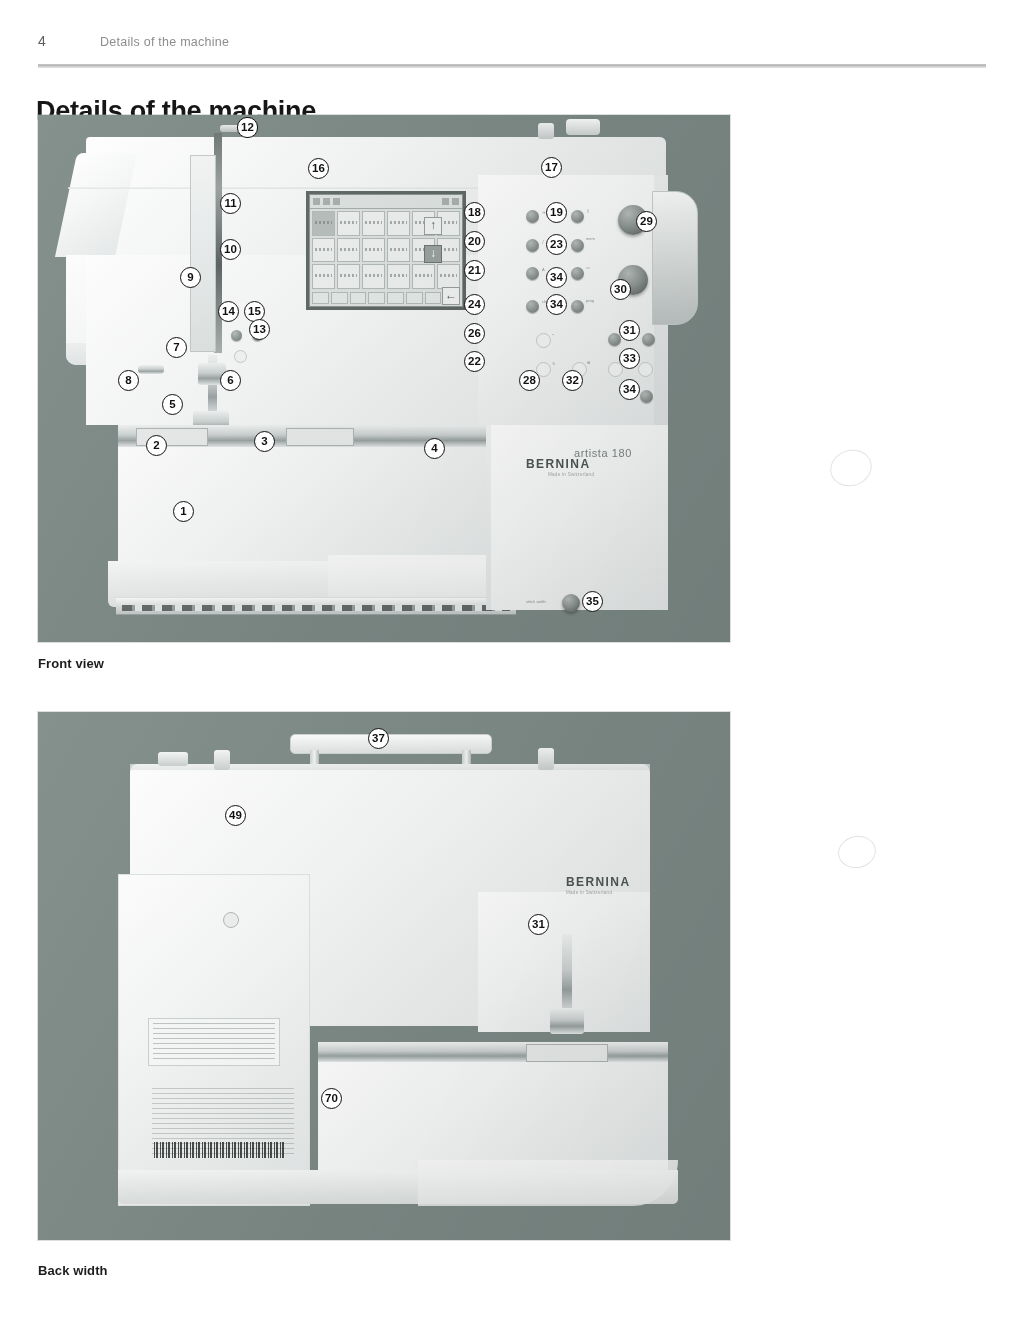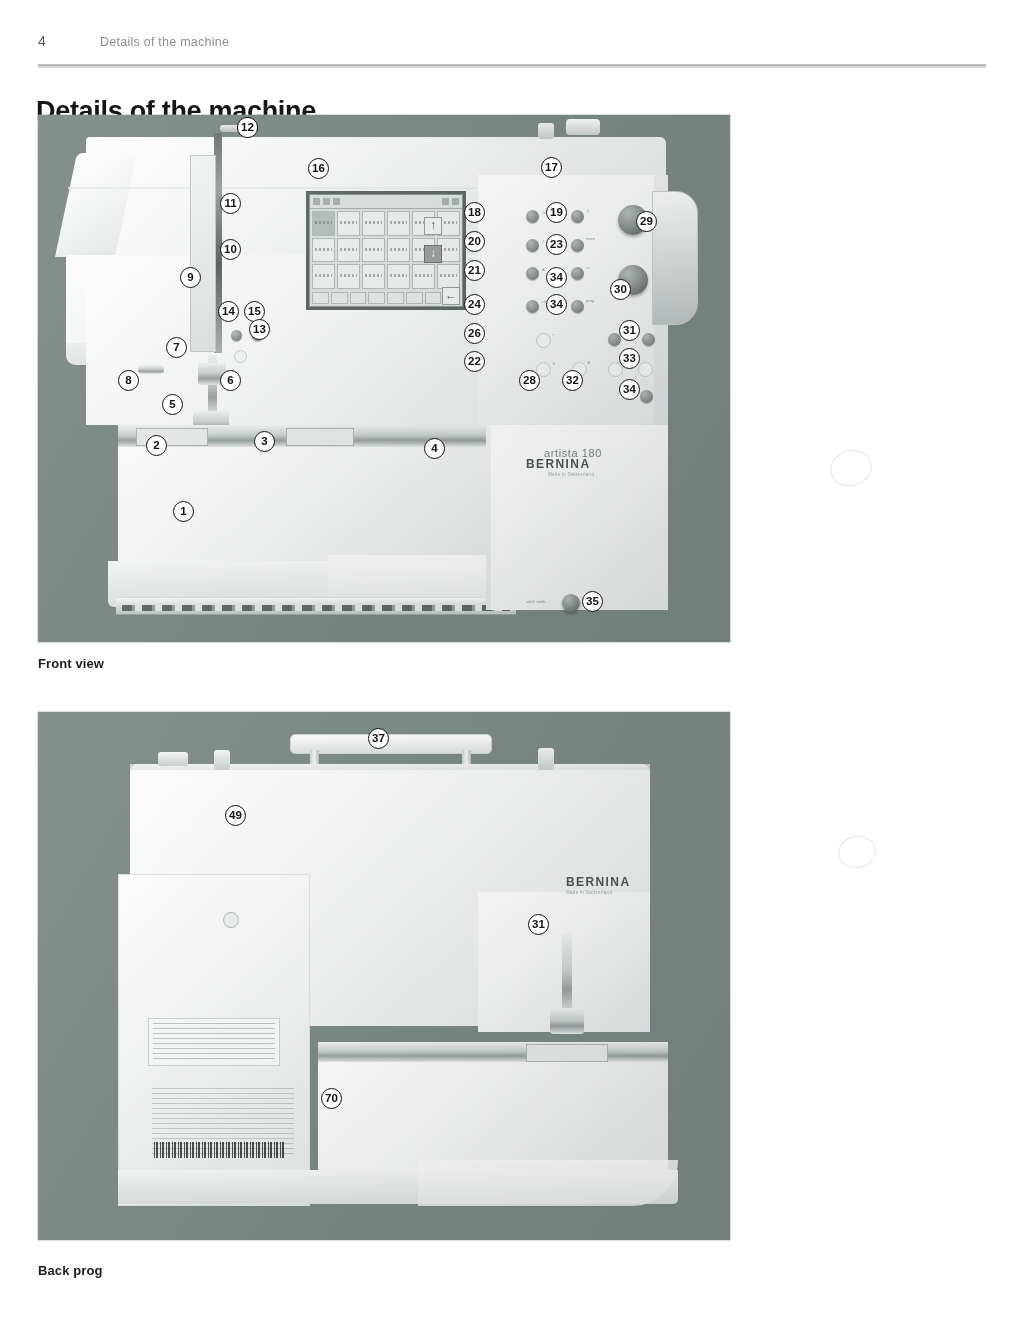--- a/index.html
+++ b/index.html
@@ -427,21 +427,21 @@
                 background:linear-gradient(180deg,#f9fafa,#e2e6e5);"></div>
     <div class="body-part" style="left:290px; top:440px; width:200px; height:50px;
                 border-radius:0 0 80px 0; background:linear-gradient(180deg,#fdfdfd,#eceeee); opacity:.9;"></div>
 
     <div class="ruler" style="left:78px; top:482px; width:400px; height:16px;"></div>
 
     <div class="body-part machine-white" style="left:448px; top:310px; width:182px; height:185px;"></div>
     <div class="body-part machine-shade" style="left:448px; top:310px; width:5px; height:185px; opacity:.7;"></div>
 
     <div class="brand" style="left:488px; top:332px;">
-      <div class="model" style="margin-left:18px;">artista 180</div>
+      <div class="model" style="margin-left:48px;">artista 180</div>
       <div class="name" style="margin-top:-2px;">BERNINA</div>
       <div class="made" style="margin-left:22px; margin-top:1px;">Made in Switzerland</div>
     </div>
 
     <div class="knob-lg" style="left:524px; top:479px; width:18px; height:18px;"></div>
     <div class="micro-label" style="left:488px; top:484px;">stitch width</div>
 
   </div>
 
   <div class="caption" style="left:0; top:541px;">Front view</div>
@@ -495,21 +495,21 @@
     <div class="body-part" style="left:380px; top:448px; width:260px; height:46px;
                 border-radius:0 0 90px 0; background:linear-gradient(180deg,#fdfdfd,#ebeeed); opacity:.85;"></div>
 
     <div class="brand" style="left:528px; top:163px;">
       <div class="name">BERNINA</div>
       <div class="made" style="margin-top:1px;">Made in Switzerland</div>
     </div>
 
   </div>
 
-  <div class="caption" style="left:0; top:551px;">Back prog</div>
+  <div class="caption" style="left:0; top:551px;">Back width</div>
 </div>
 
 <div class="scan-smudge" style="left:830px; top:450px; width:40px; height:34px; transform:rotate(-18deg);"></div>
 <div class="scan-smudge" style="left:838px; top:836px; width:36px; height:30px; transform:rotate(-12deg);"></div>
 
 <div id="callout-layer" style="position:absolute; left:0; top:0; width:1024px; height:1327px; pointer-events:none;">
     <div class="callout" style="left: 237px; top: 117px; border-radius: 10px;">12</div>
     <div class="callout" style="left: 308px; top: 158px;">16</div>
     <div class="callout" style="left: 541px; top: 157px;">17</div>
     <div class="callout" style="left: 220px; top: 193px;">11</div>

